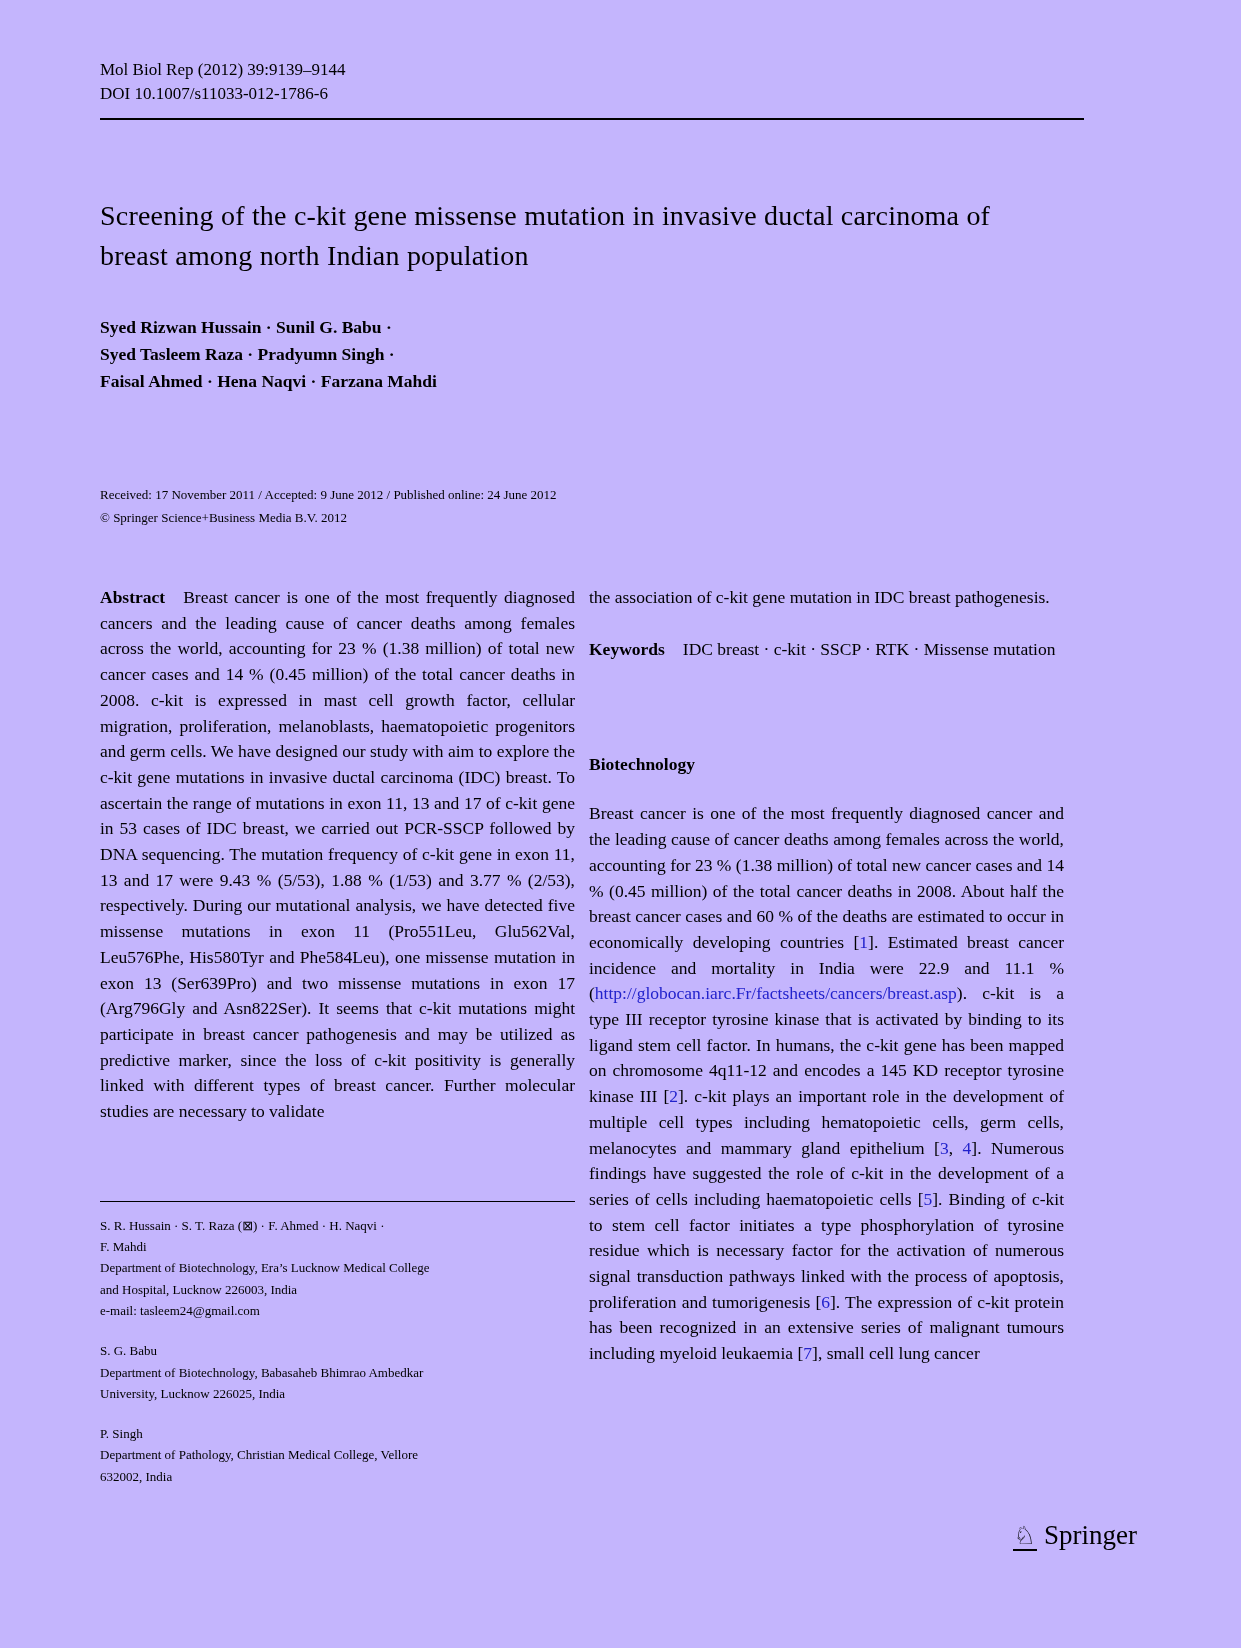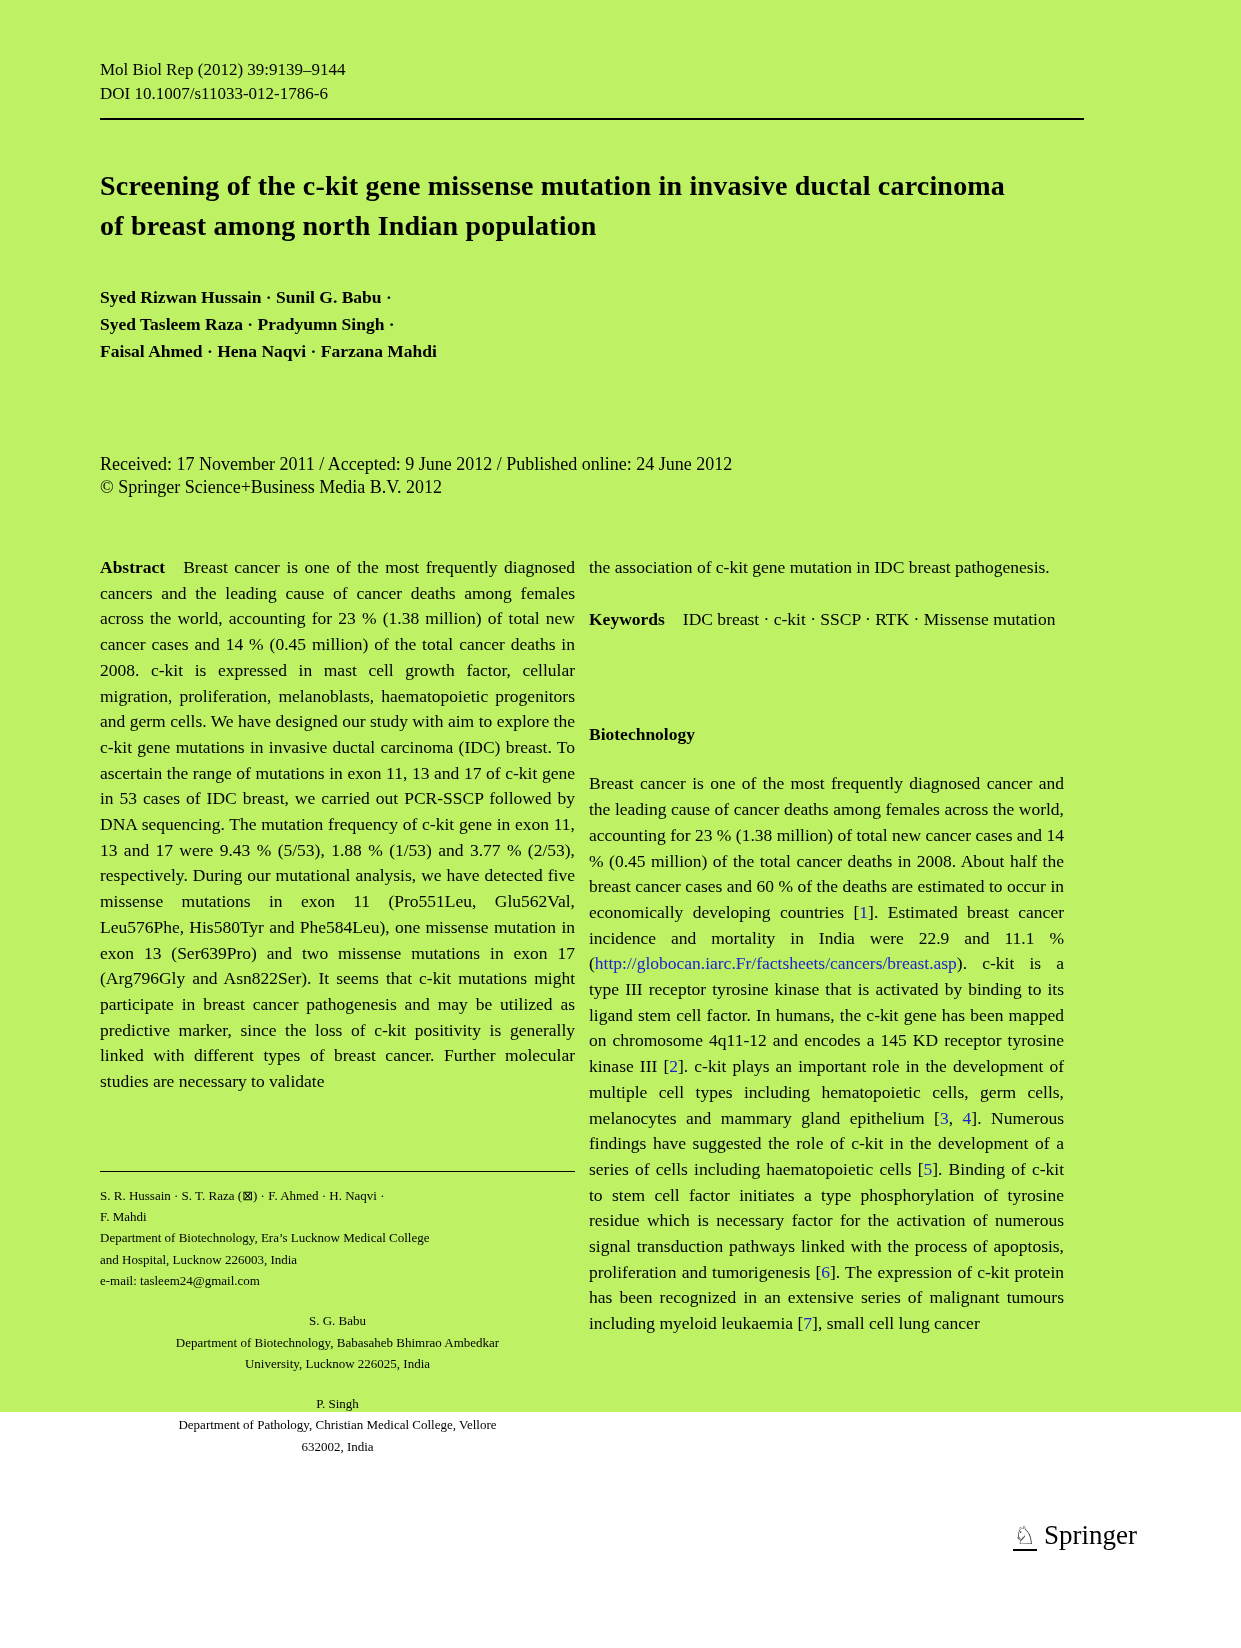--- a/index.html
+++ b/index.html
@@ -4,58 +4,58 @@
 <style>
   * { margin: 0; padding: 0; box-sizing: border-box; }
   html, body { background: #ffffff; }
   body {
     width: 1241px; height: 1648px;
     font-family: "Liberation Serif", serif;
     color: #000000;
     position: relative;
     overflow: hidden;
   }
-  .page { position: relative; width: 1241px; height: 1412px; background: #bef264; }
+  .page { position: relative; width: 1241px; height: 1648px; background: #c4b5fd; }
   .content { position: absolute; left: 100px; top: 0; width: 984px; }
 
   .jheader { margin-top: 58px; font-size: 17px; line-height: 24px; }
   .header-rule { border: none; border-top: 2.5px solid #000; margin-top: 12px; width: 984px; }
 
   .title {
-    margin-top: 46px;
+    margin-top: 76px;
     font-size: 28px;
-    font-weight: bold;
+    font-weight: normal;
     line-height: 40px;
     max-width: 935px;
     letter-spacing: 0.2px;
   }
 
   .authors { margin-top: 38px; font-size: 17.5px; font-weight: bold; line-height: 27px; }
 
-  .dates { margin-top: 88px; font-size: 18px; line-height: 23px; }
+  .dates { margin-top: 88px; font-size: 13px; line-height: 23px; }
 
   .cols { display: flex; gap: 14px; margin-top: 56px; }
   .col {
     width: 475px;
     height: 902px;
     font-size: 17.5px;
     line-height: 25.7px;
     position: relative;
   }
   .just { text-align: justify; }
 
   .abstract-label { font-weight: bold; margin-right: 18px; }
   .kw-label { font-weight: bold; margin-right: 18px; }
 
   .footnotes {
     position: absolute; left: 0; right: 0; bottom: 0;
     font-size: 13px; line-height: 21.3px; text-align: left; margin-top: 47px;
   }
   .footnote-rule { border: none; border-top: 1.5px solid #000; margin-bottom: 13px; width: 100%; }
-  .fblock + .fblock { margin-top: 19px; text-align: center; }
+  .fblock + .fblock { margin-top: 19px; }
 
   .keywords { margin-top: 26px; }
   .section-heading { margin-top: 89px; font-size: 17.5px; font-weight: bold; line-height: 26px; }
   .intro { margin-top: 24px; }
 
   .seg-link, .seg-ref { color: #2222cc; }
 
   .springer {
     position: absolute; top: 1520px; right: 104px;
     display: inline-flex; align-items: baseline; gap: 7px;

